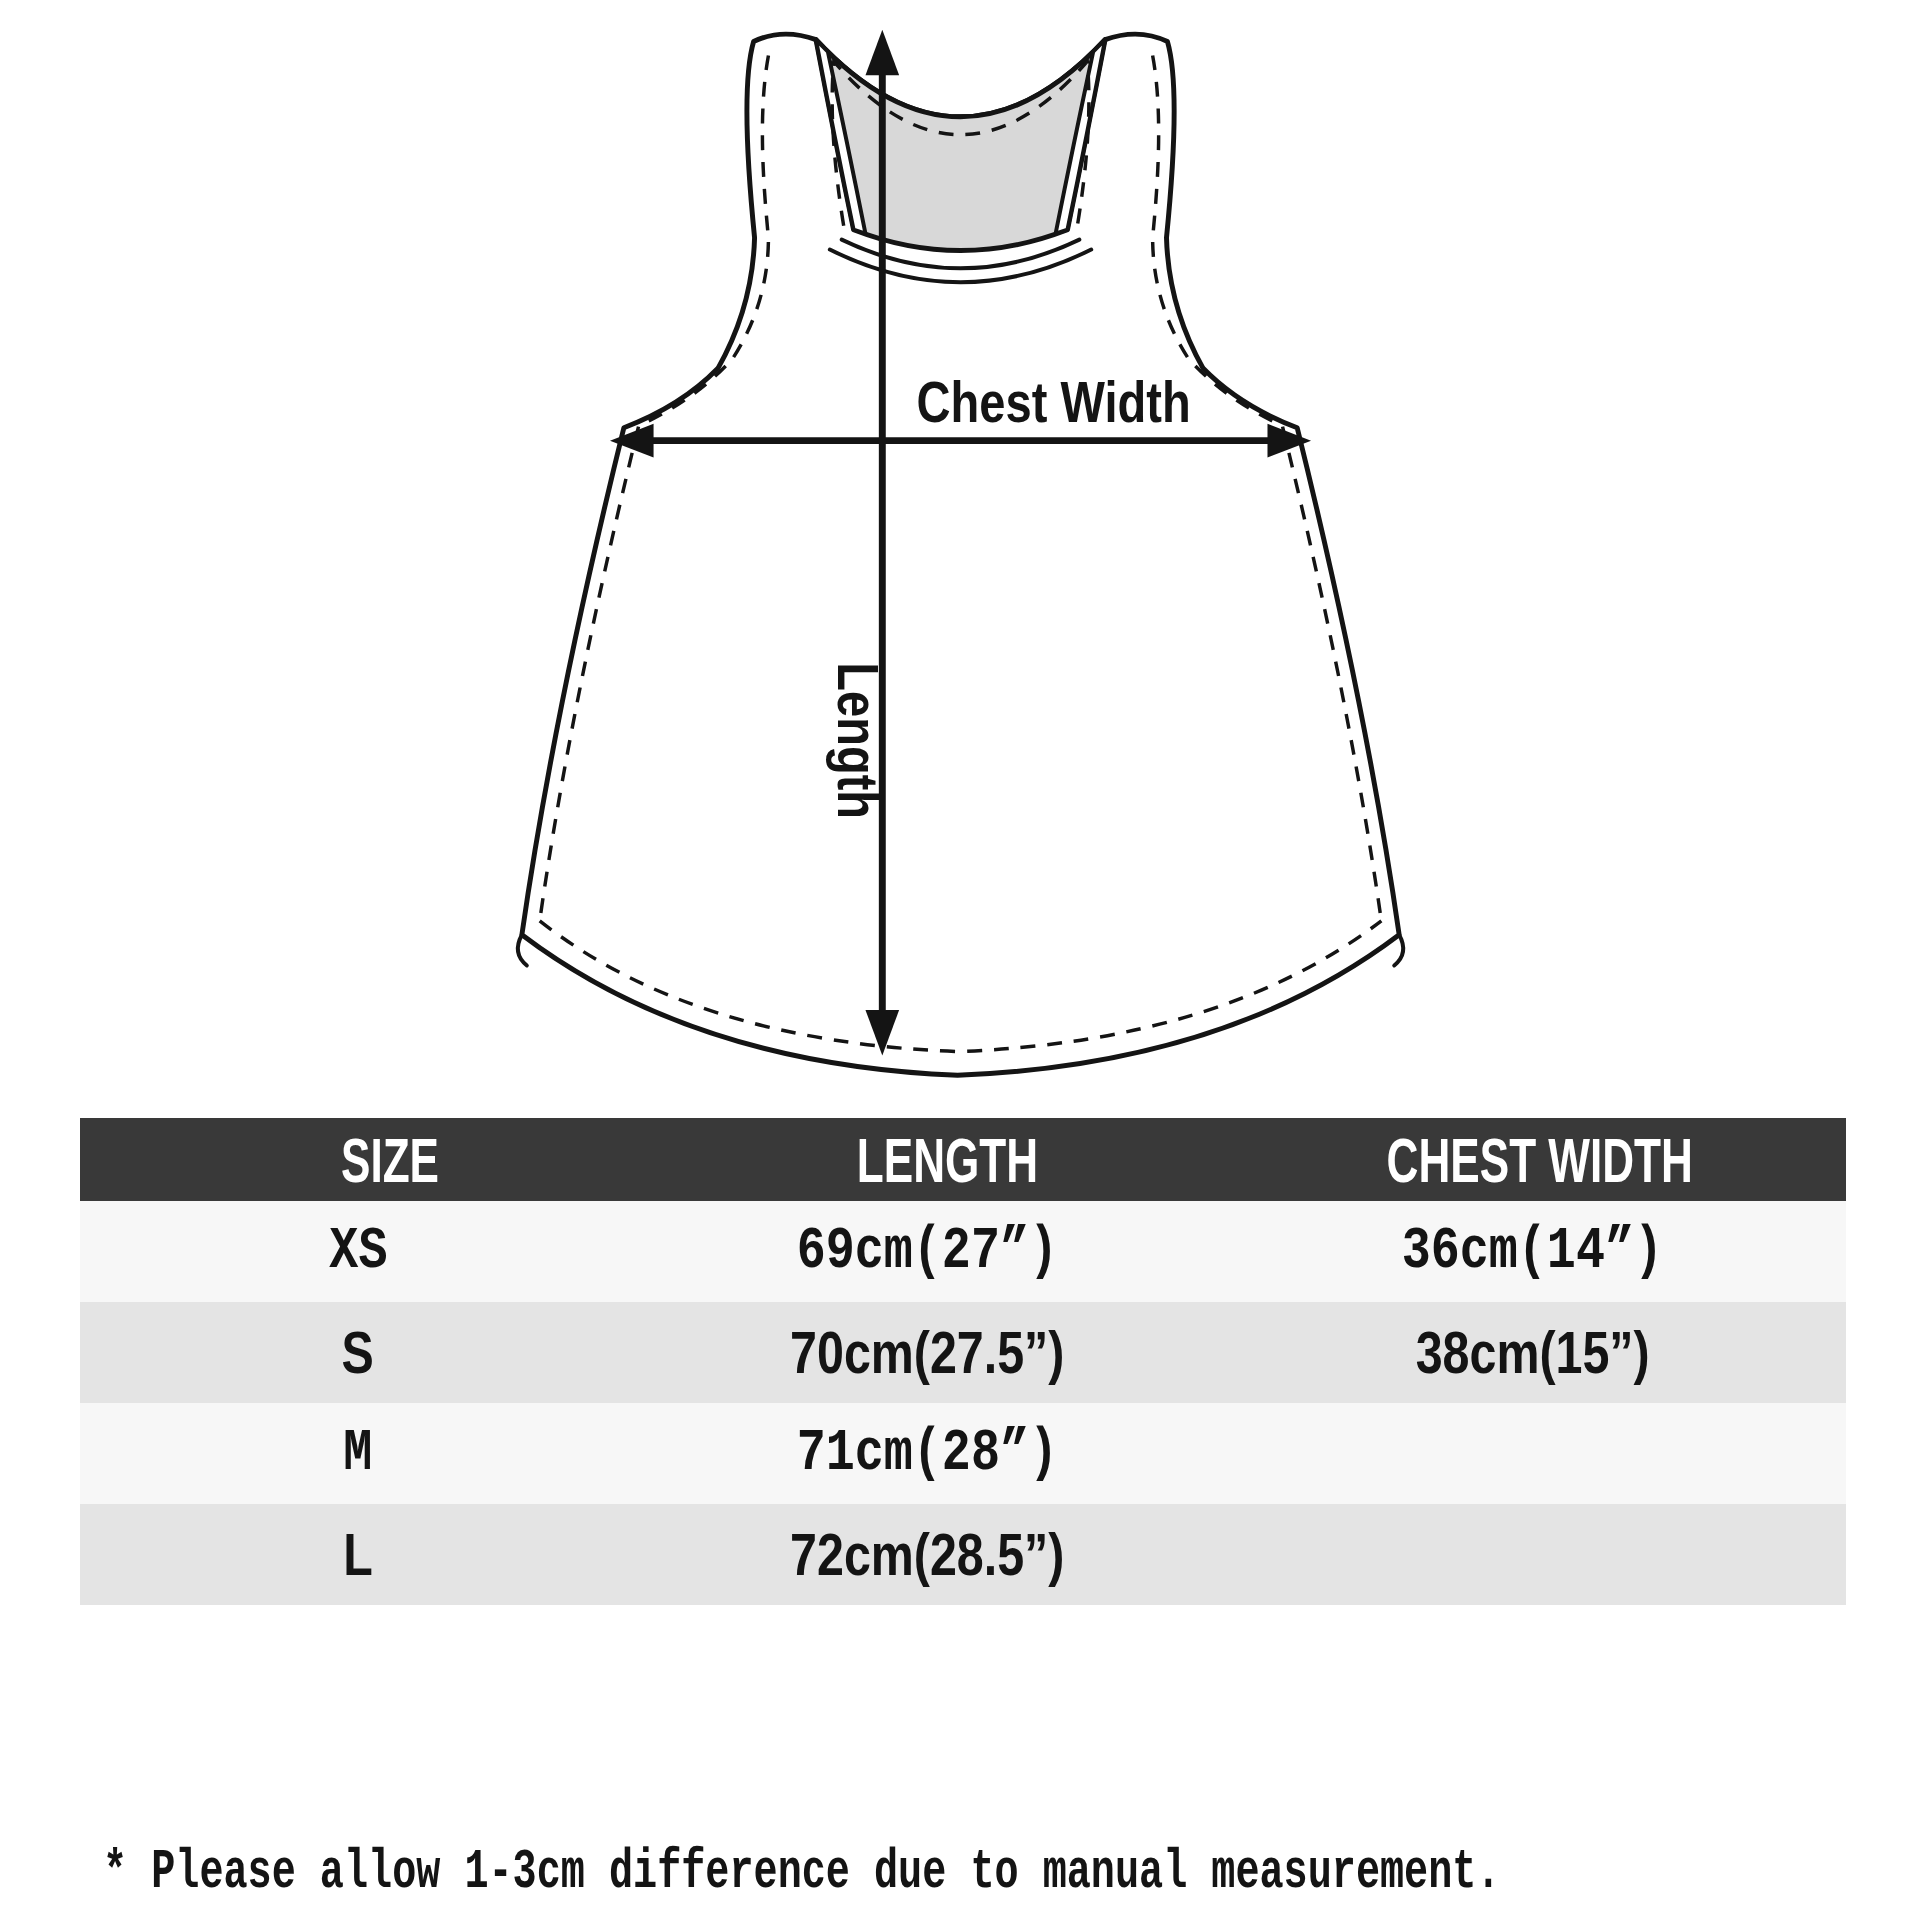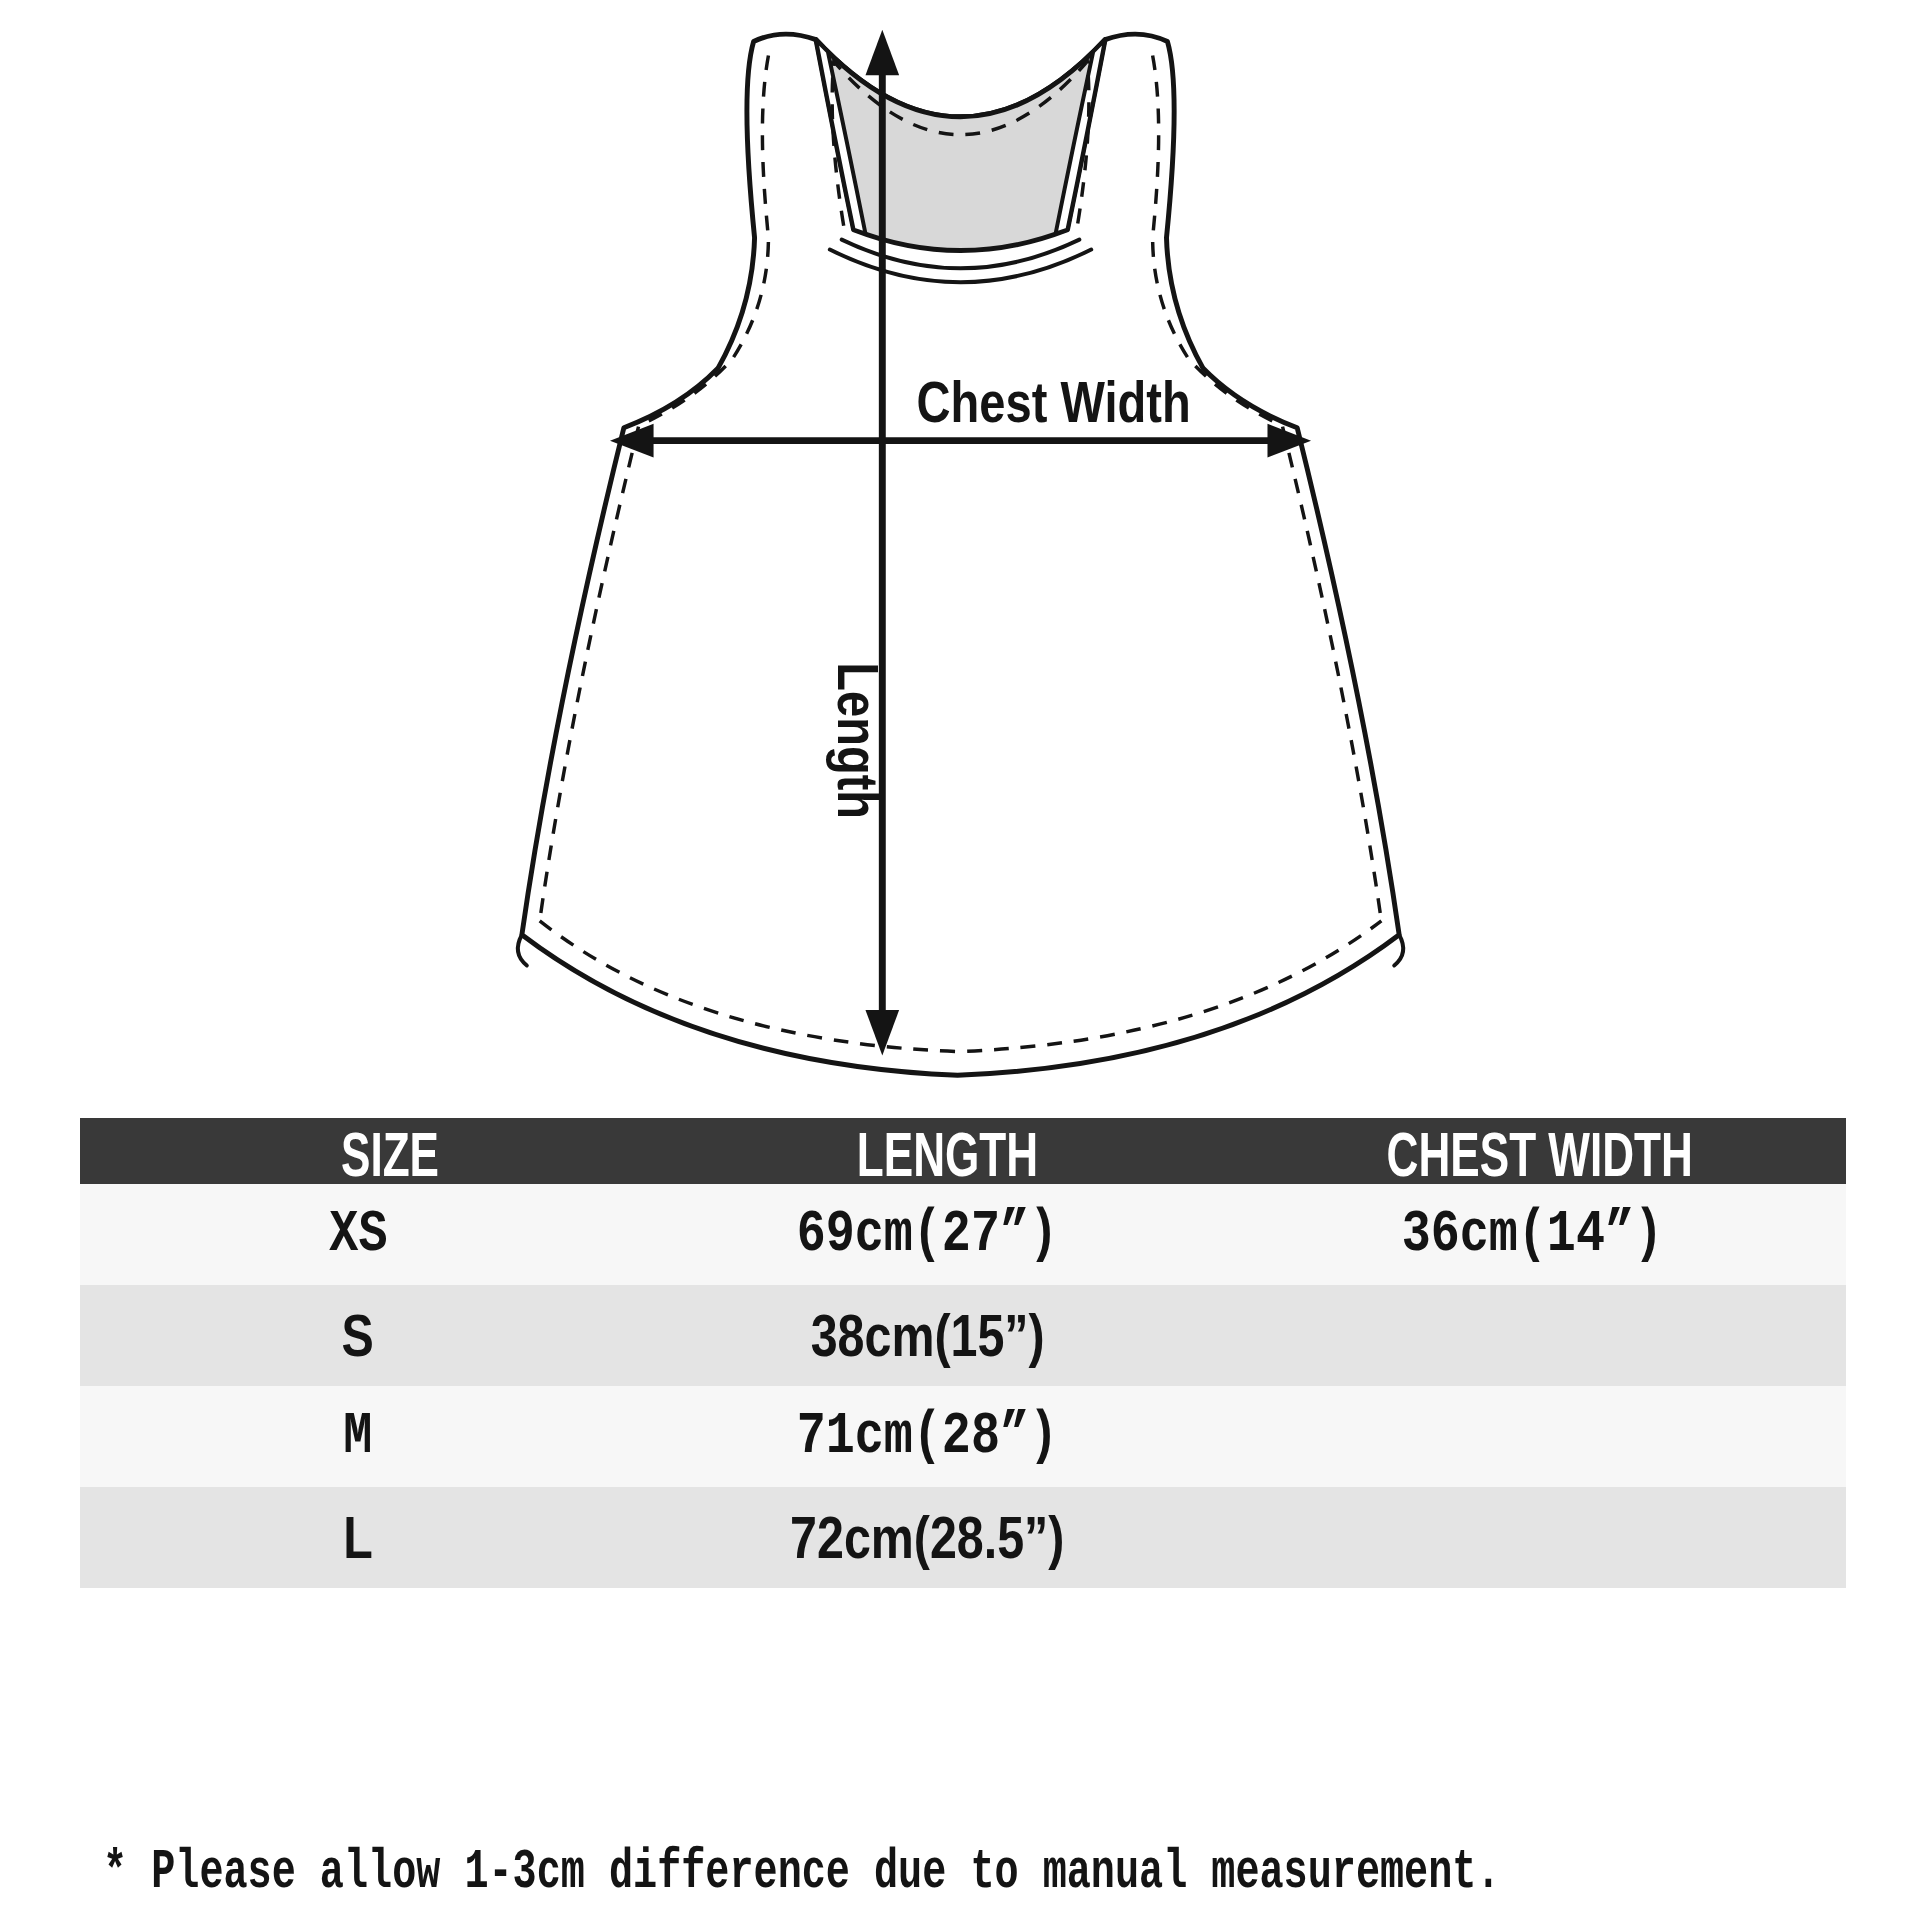--- a/index.html
+++ b/index.html
@@ -13,21 +13,21 @@
   .panel{fill:#d8d8d8;stroke:#141414;stroke-width:5;stroke-linejoin:round;}
   .sliver{fill:#ffffff;stroke:#141414;stroke-width:4;stroke-linejoin:round;}
   .ln{fill:none;stroke:#141414;stroke-width:4;stroke-linecap:round;}
   .dash{fill:none;stroke:#141414;stroke-width:3.5;stroke-dasharray:15 12;stroke-linecap:butt;}
   .arrowline{fill:none;stroke:#141414;stroke-width:7;}
   .ah{fill:#141414;stroke:none;}
   .lbl{font-family:"Liberation Sans",sans-serif;font-weight:700;font-size:58px;fill:#141414;}
   
   .size-table{position:absolute;left:80px;top:1118px;width:1766px;}
   .tr{display:grid;grid-template-columns:31.5% 33% 35.5%;}
-  .tr.head{height:66px;background:#393939;padding-left:38px;}
+  .tr.head{height:83px;background:#393939;padding-left:38px;}
   .tr.row{height:101px;}
   .tr.light{background:#f7f7f7;font-family:Liberation Mono, monospace;}
   .tr.dark{background:#e4e4e4;}
   .td{display:flex;align-items:center;justify-content:center;overflow:visible;}
   .cnd{
     display:inline-block;transform:scaleX(0.82);transform-origin:center;
     font-weight:700;font-size:59px;color:#141414;white-space:nowrap;letter-spacing:0;
   }
   .hd{color:#ffffff;font-size:63px;transform:scaleX(0.70);}
   
@@ -118,20 +118,23 @@
     <div class="td">
         <span class="cnd">36cm(14”)</span>
       </div>
   </div>
 
   <div class="tr row dark">
     <div class="td">
         <span class="cnd">S</span>
       </div>
     <div class="td">
+        <span class="cnd">70cm(27.5”)</span>
+      </div>
+    <div class="td">
         <span class="cnd">38cm(15”)</span>
       </div>
   </div>
 
   <div class="tr row light">
     <div class="td">
         <span class="cnd">M</span>
       </div>
     <div class="td">
         <span class="cnd">71cm(28”)</span>

